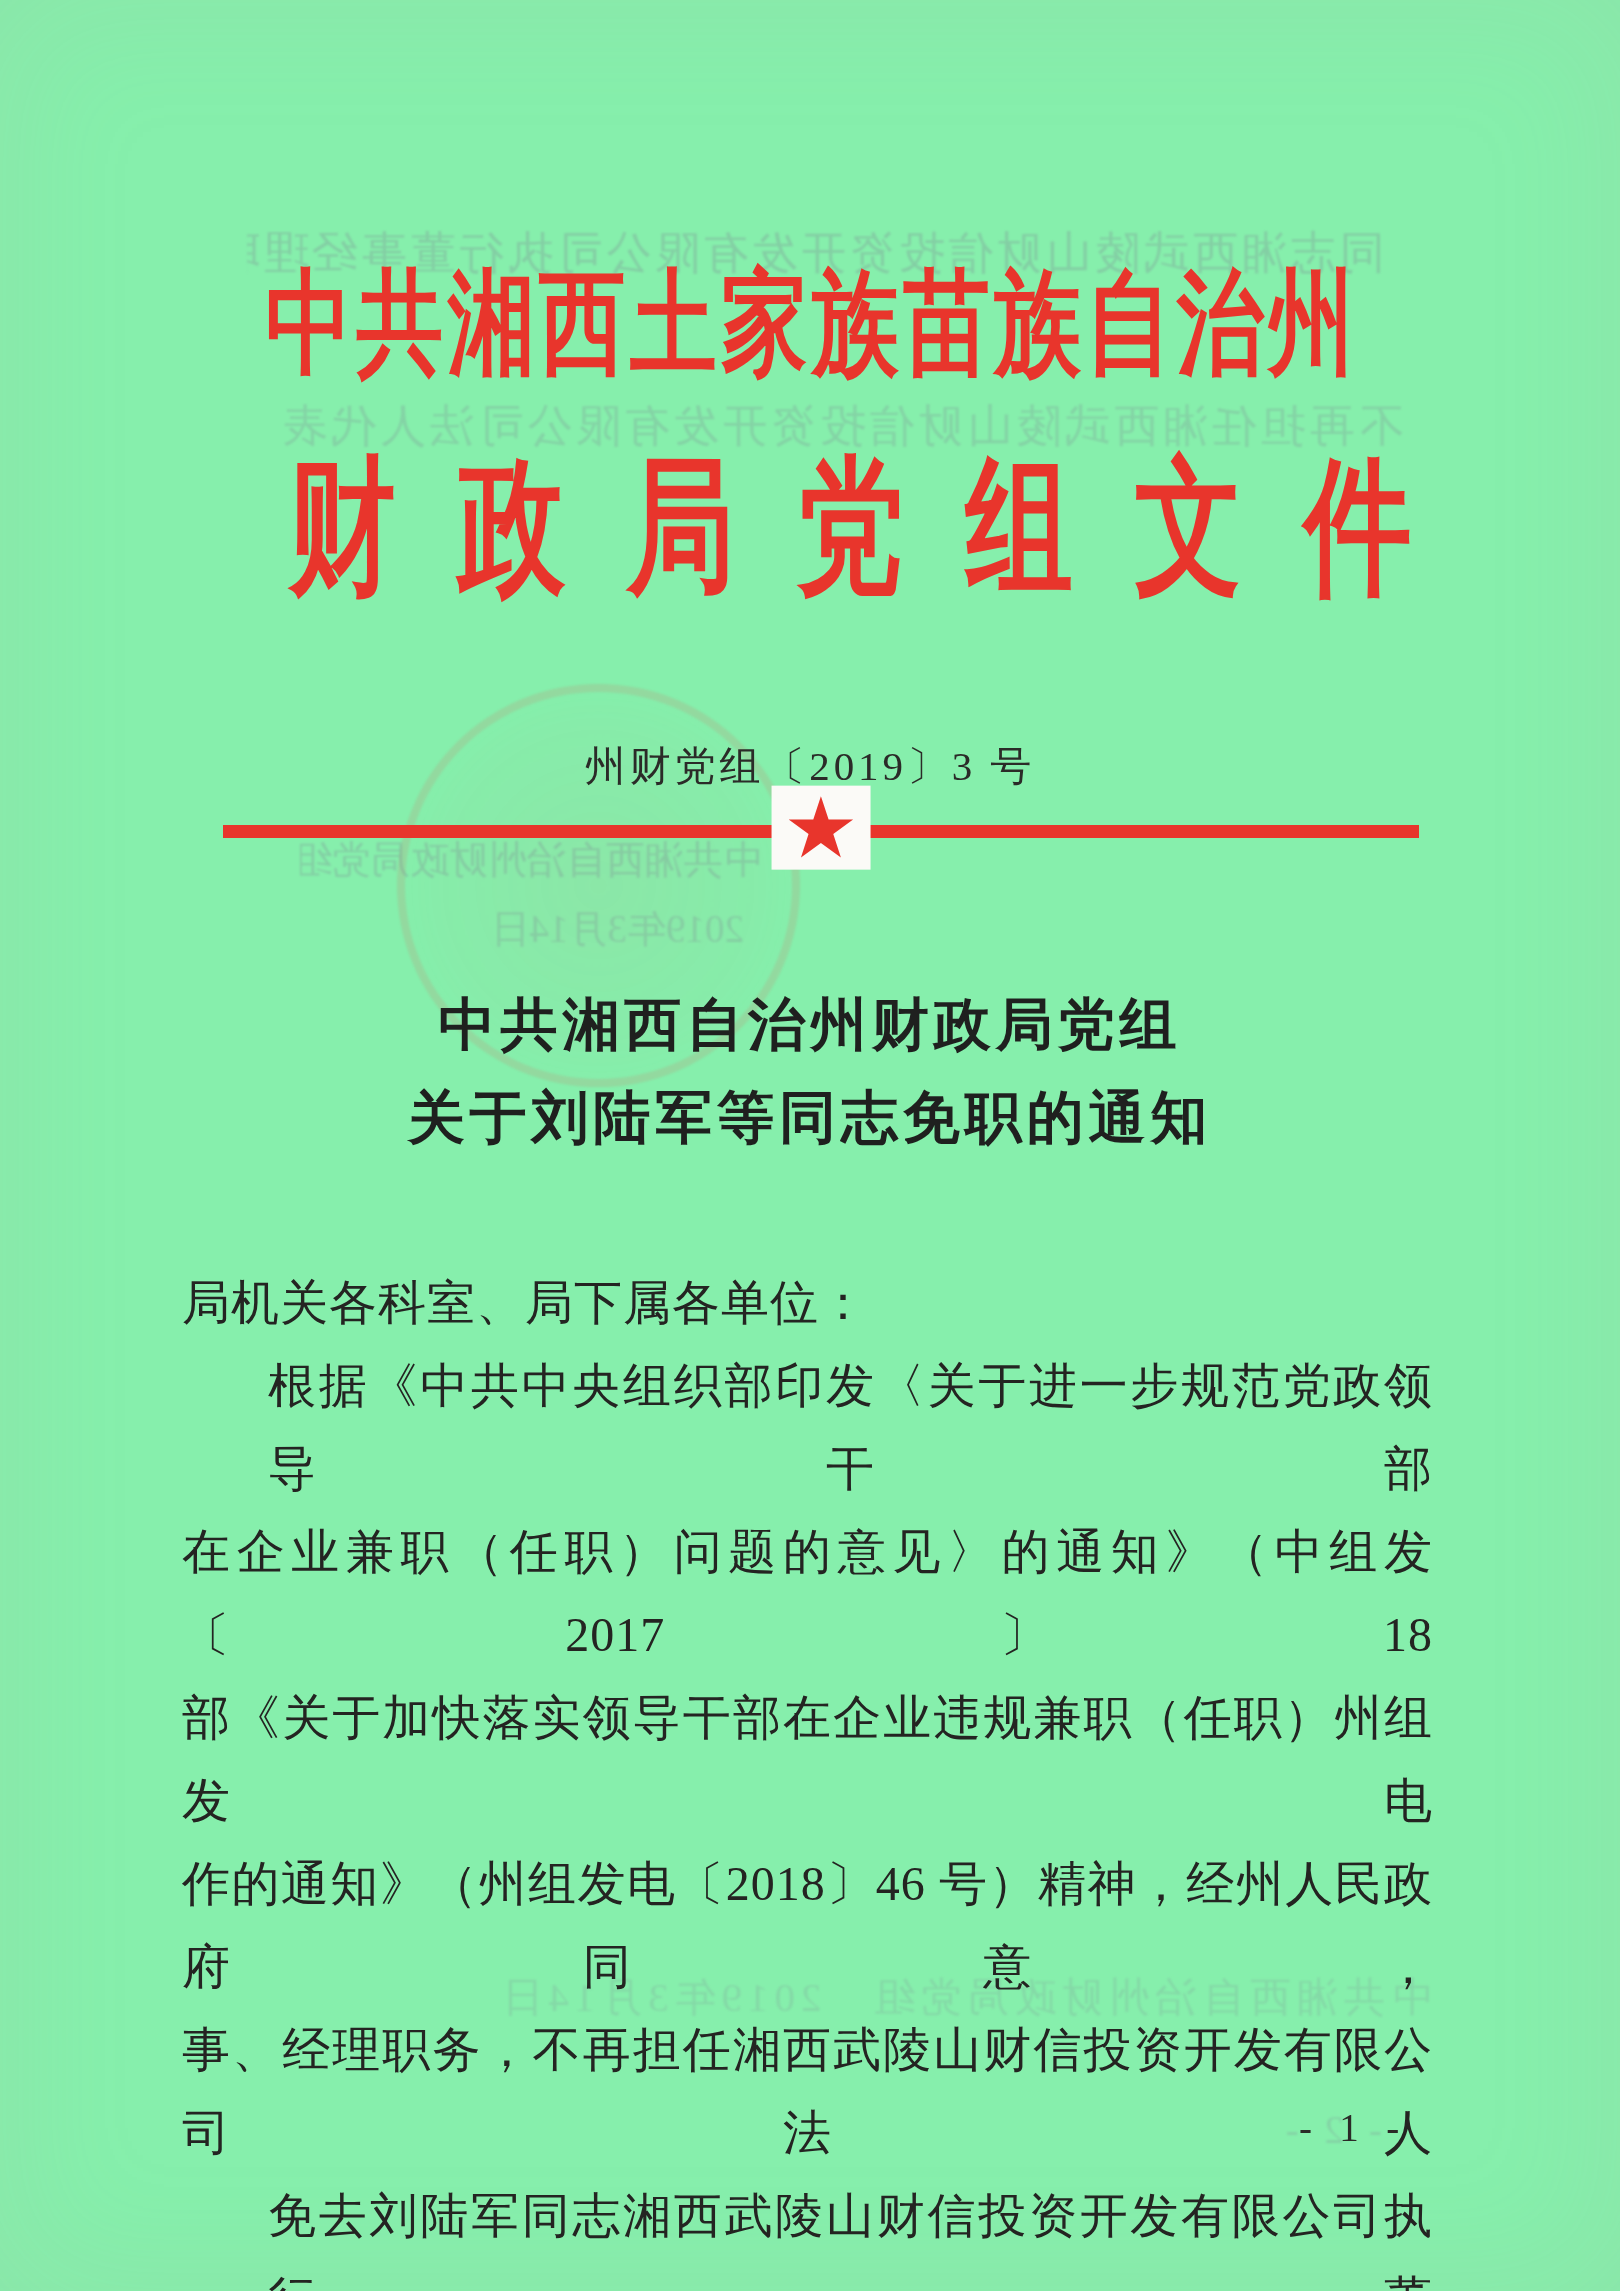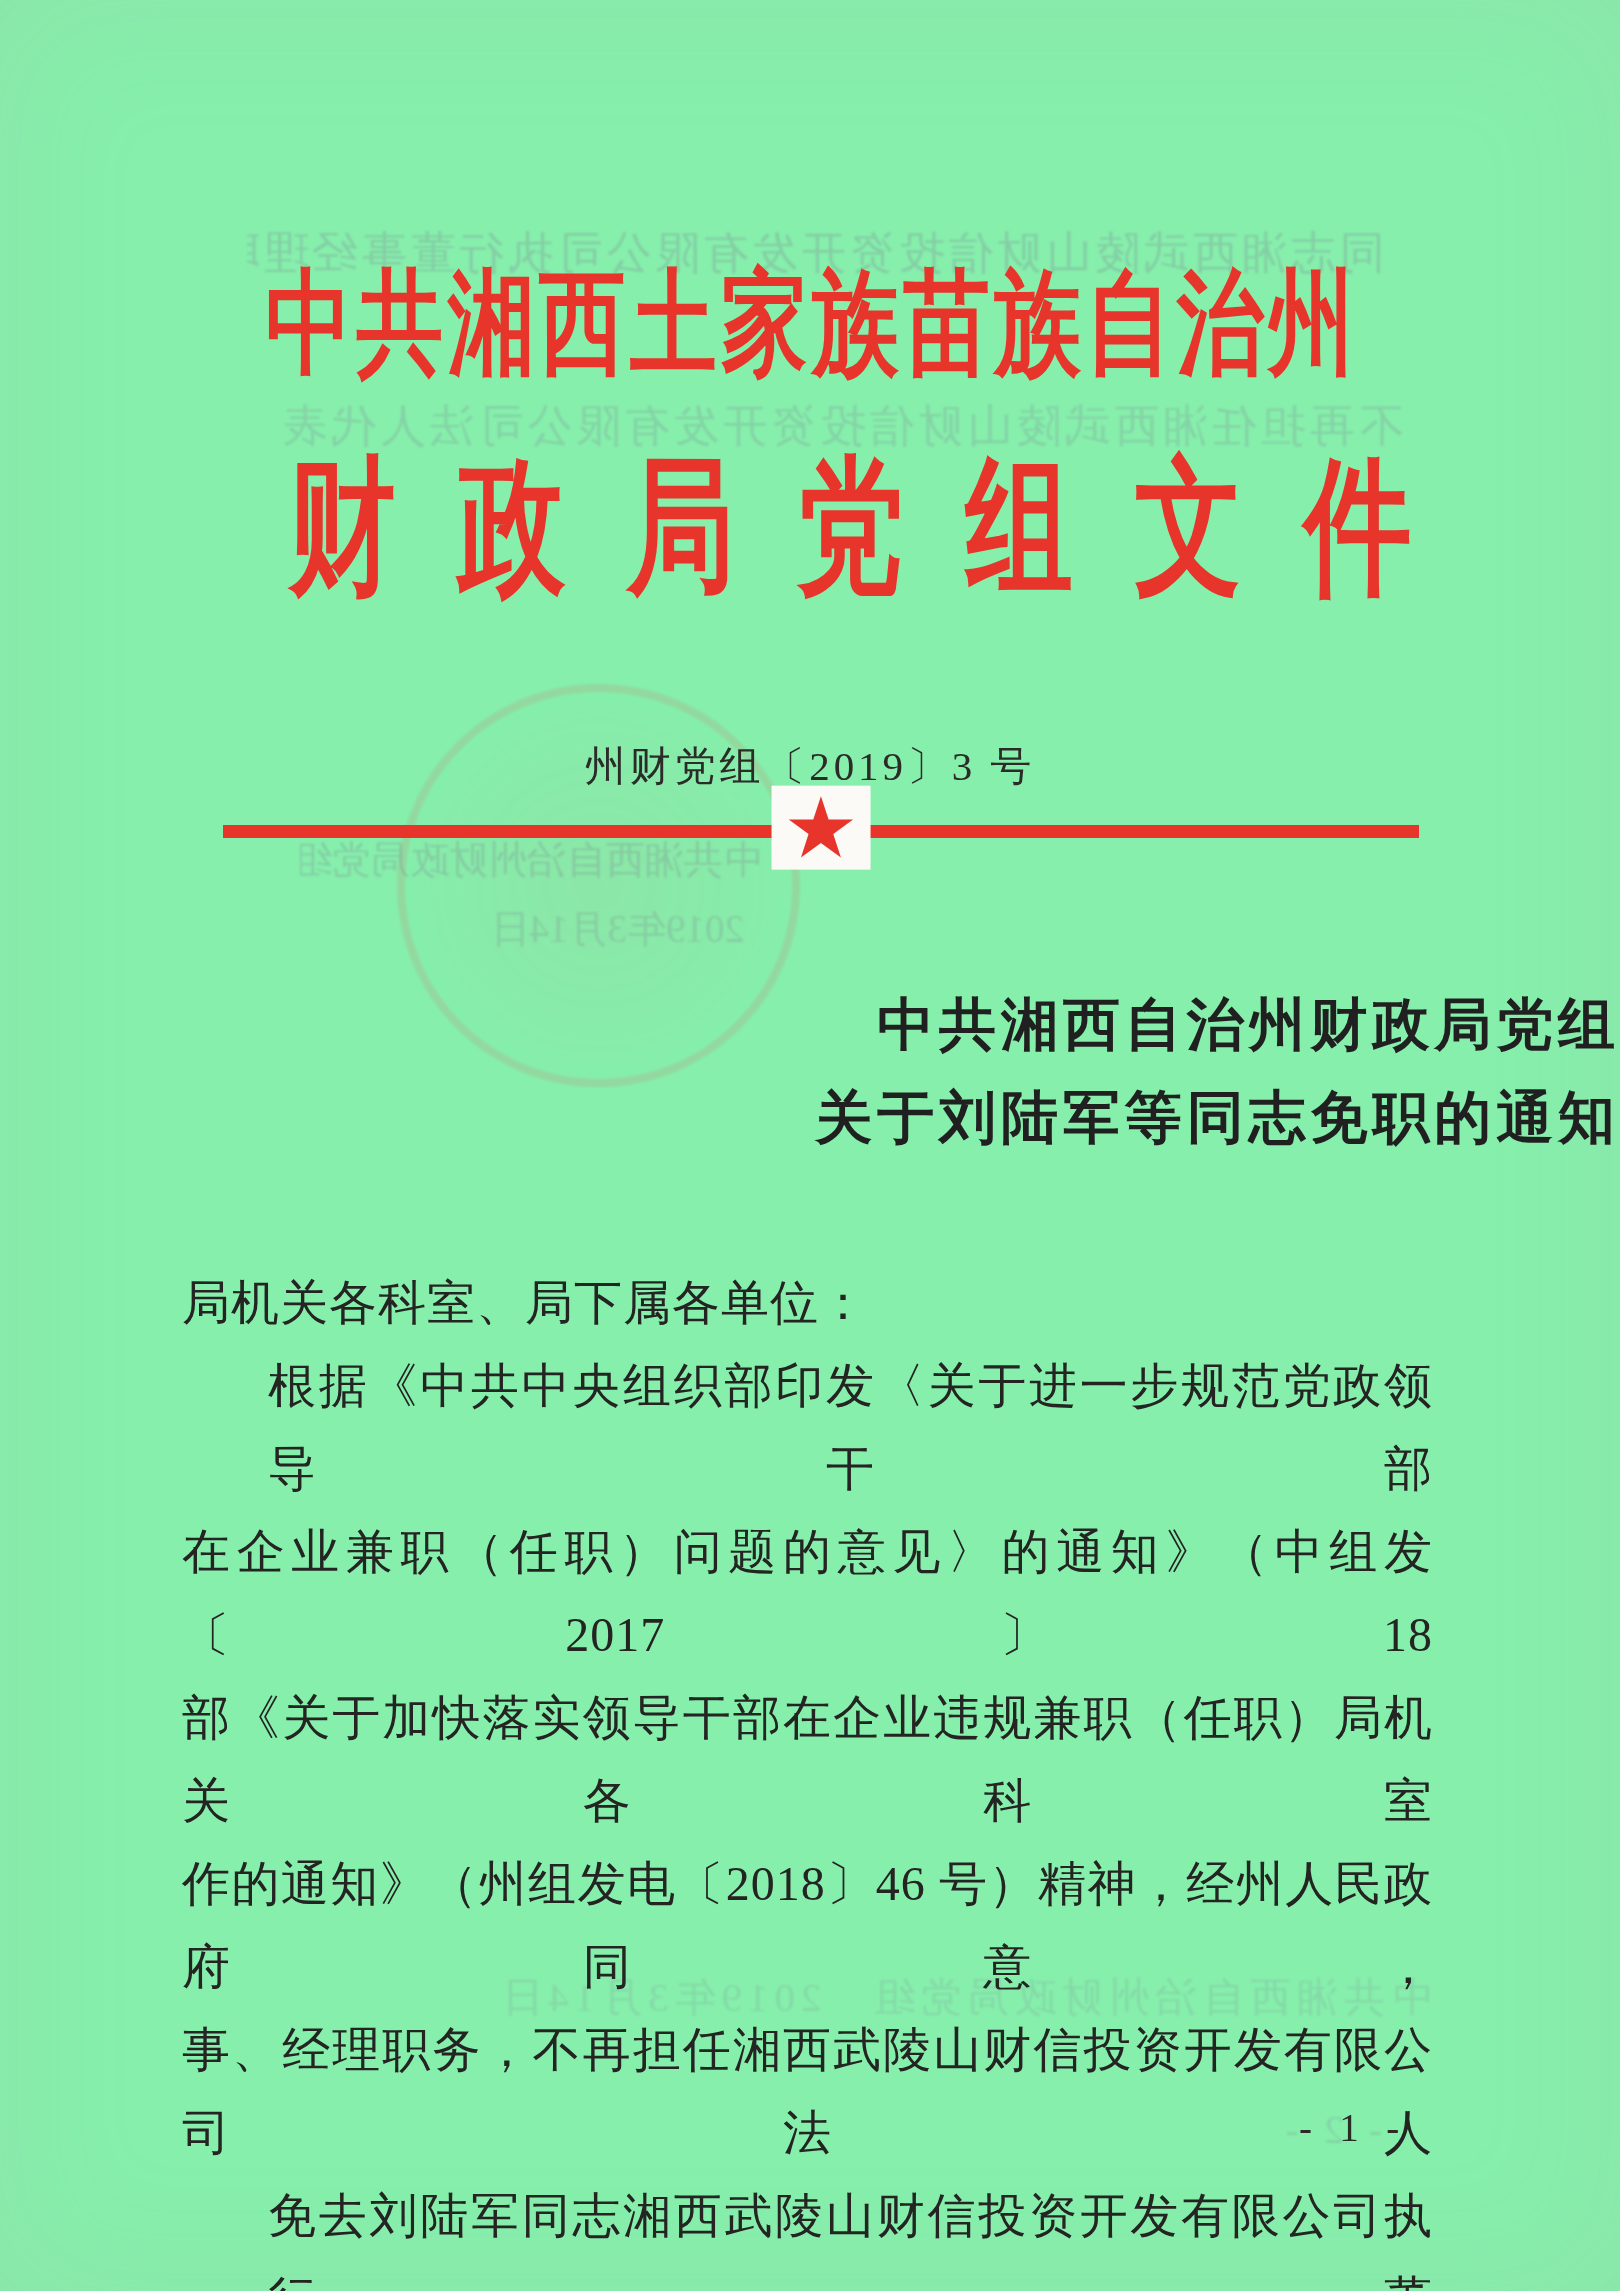--- a/index.html
+++ b/index.html
@@ -47,21 +47,21 @@
     position:absolute;left:50%;top:50%;
     transform:translate(-50%,-54%);
     font-family:"DejaVu Sans", sans-serif;
     font-size:84px;line-height:1;
     color:#e8352c;background:#fbfaf7;
     padding:0 11.8px;
   }
   
   .title{
     position:absolute;top:978px;left:0;width:100%;
-    text-align:right;
+    text-align:center;
     font-size:57px;line-height:93px;font-weight:bold;
     color:#1f201f;letter-spacing:4.9px;
     white-space:nowrap;
   }
   
   .bodytext{
     position:absolute;top:1261px;left:182px;width:1251px;
     font-size:48px;line-height:83px;color:#242422;
     letter-spacing:1px;
   }
@@ -123,21 +123,21 @@
 
   <div class="title">
     <div>中共湘西自治州财政局党组</div>
     <div>关于刘陆军等同志免职的通知</div>
   </div>
 
   <div class="bodytext">
     <div class="bl">局机关各科室、局下属各单位：</div>
     <div class="bl jl ind">根据《中共中央组织部印发〈关于进一步规范党政领导干部</div>
     <div class="bl jl">在企业兼职（任职）问题的意见〉的通知》（中组发〔2017〕18</div>
-    <div class="bl jl">部《关于加快落实领导干部在企业违规兼职（任职）局机关各科室</div>
+    <div class="bl jl">部《关于加快落实领导干部在企业违规兼职（任职）州组发电</div>
     <div class="bl jl">作的通知》（州组发电〔2018〕46 号）精神，经州人民政府同意，</div>
     <div class="bl jl">事、经理职务，不再担任湘西武陵山财信投资开发有限公司法人</div>
     <div class="bl jl ind">免去刘陆军同志湘西武陵山财信投资开发有限公司执行董</div>
     <div class="bl">代表。</div>
   </div>
 
   <div class="pagenum">- 1 -</div>
 
 </div>
 

